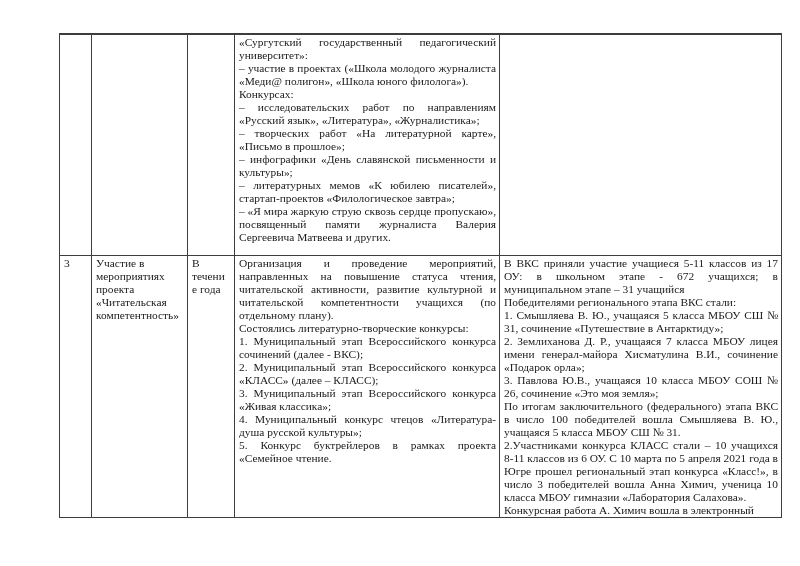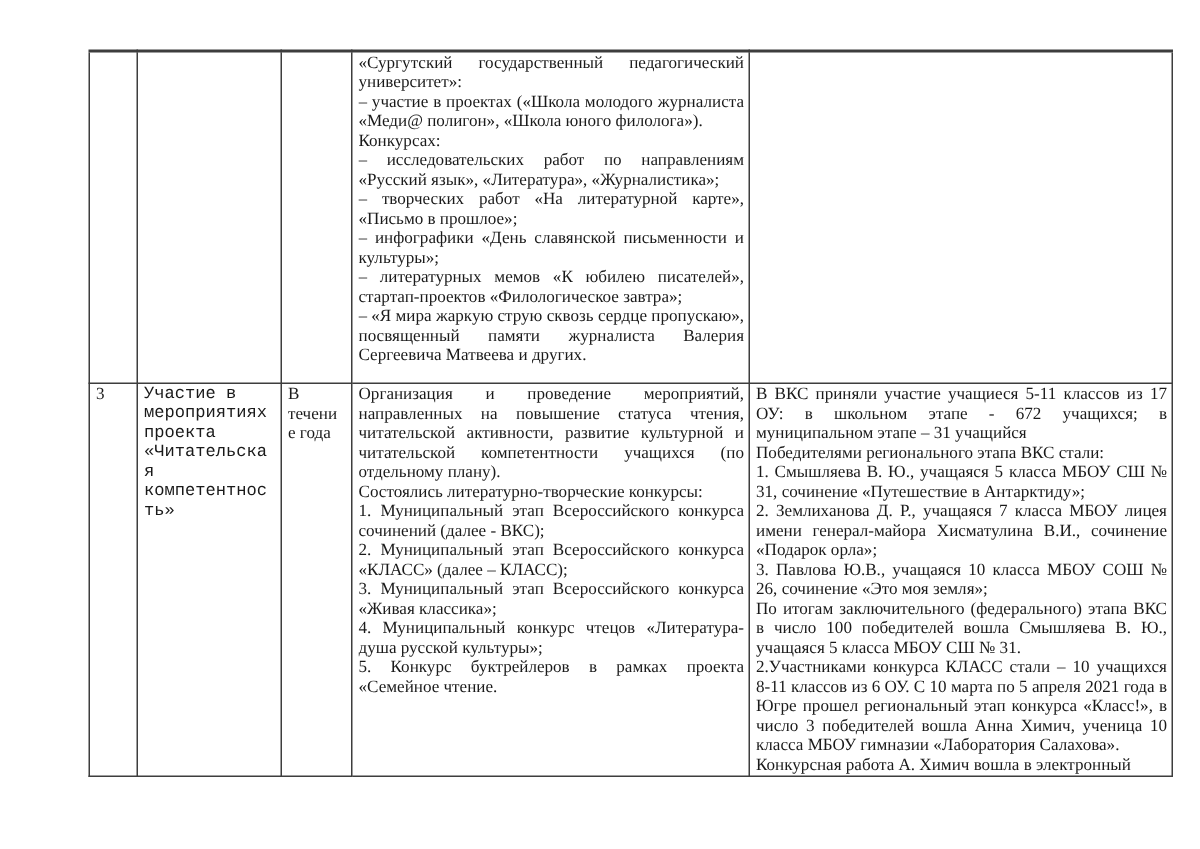--- a/index.html
+++ b/index.html
@@ -35,21 +35,21 @@
   table.doc-table td {
     border: 1px solid #3d3d3d;
     vertical-align: top;
     padding: 1px 3px 0 4px;
     font-size: 11.4px;
     line-height: 13px;
     color: #1a1a1a;
     overflow: hidden;
   }
   td.c-num  { width: 32px;  }
-  td.c-act  { width: 96px;  padding-left: 5px; font-family: Liberation Mono, monospace; }
+  td.c-act  { width: 96px;  padding-left: 5px; }
   td.c-per  { width: 47px;  }
   td.c-desc { width: 265px; }
   td.c-res  { width: 282px; margin-left: 16px; }
   .cell {
     white-space: pre-line;
     overflow: hidden;
     word-wrap: break-word;
   }
   .just { text-align: justify; }
   tr.r1 .cell { height: 219px; }

